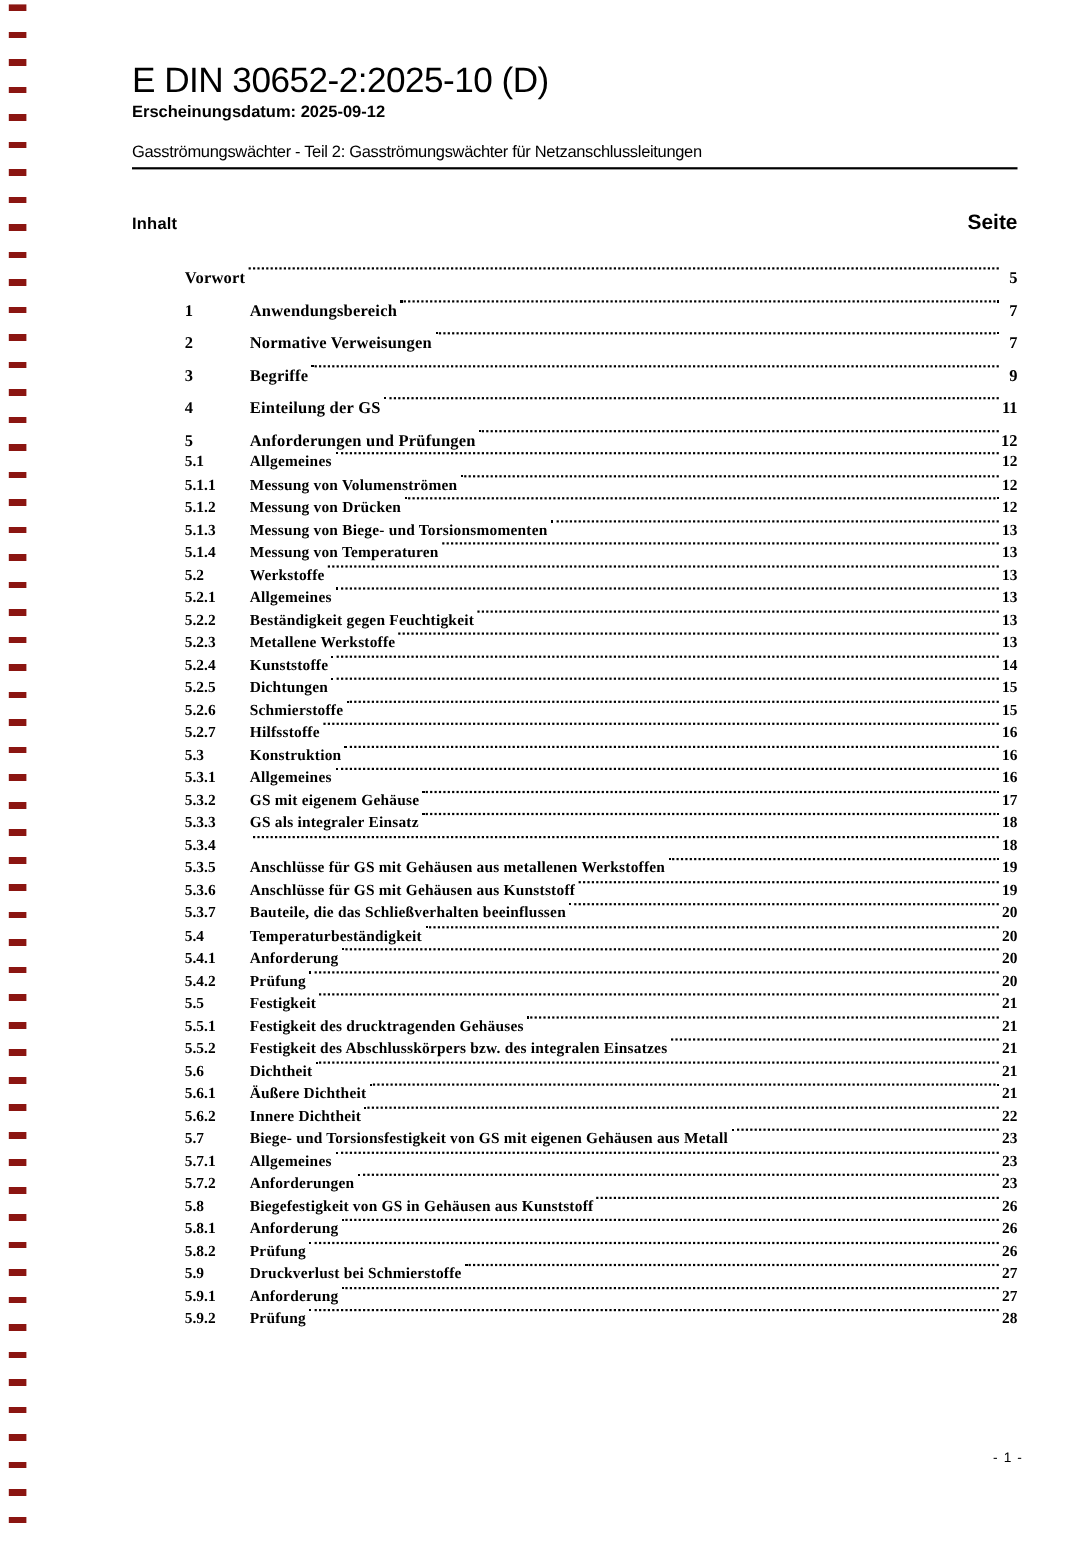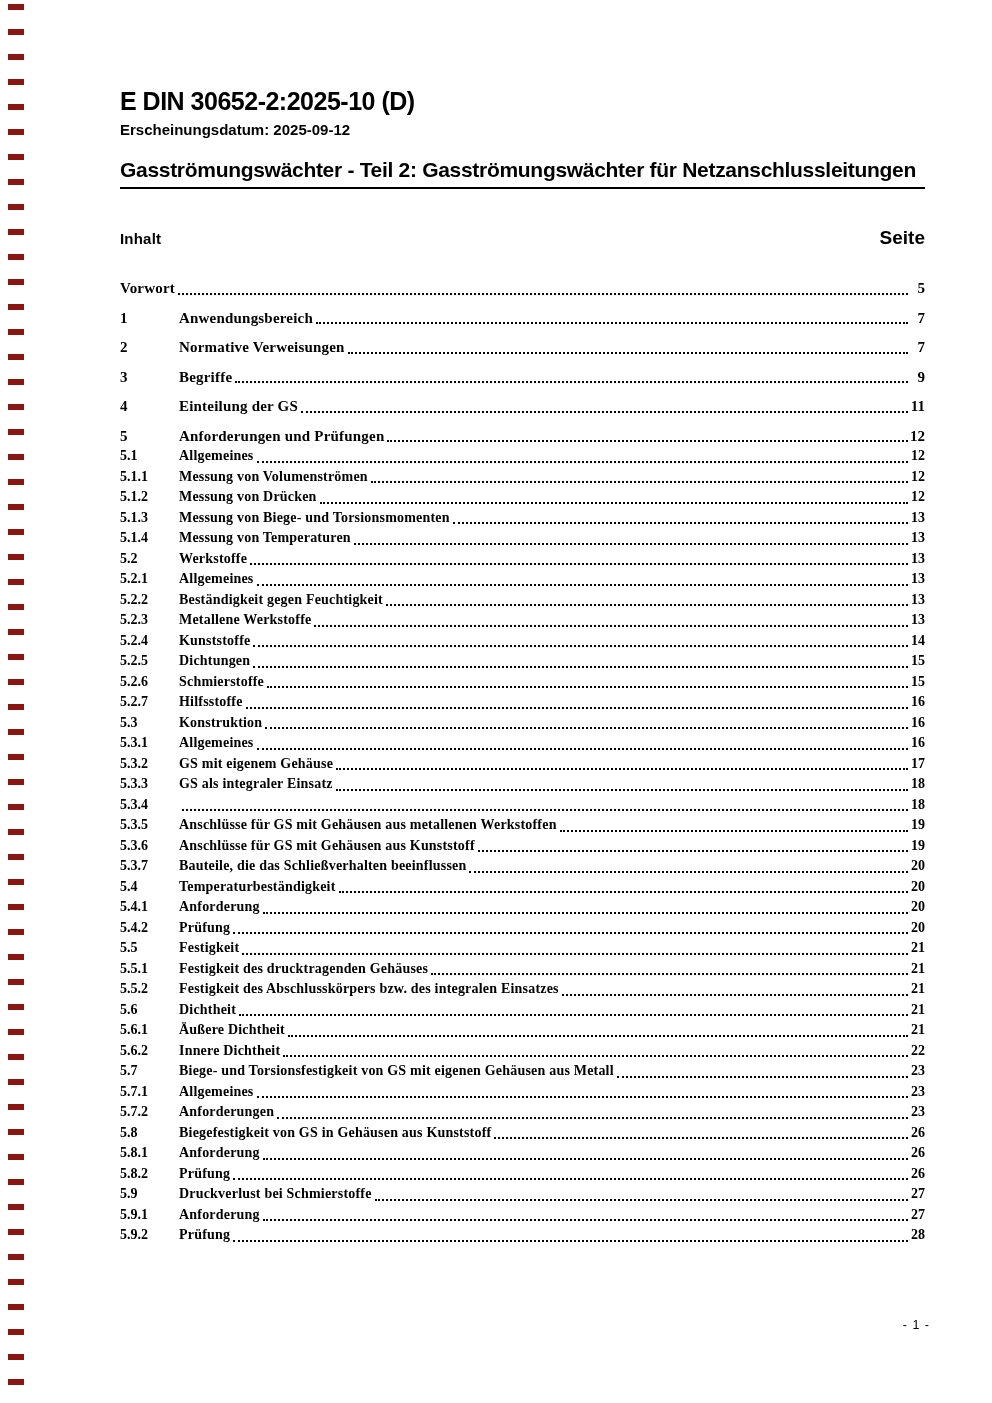--- a/index.html
+++ b/index.html
@@ -7,38 +7,38 @@
     width:992px; height:1403px; position:relative; overflow:hidden;
     background:#ffffff; color:#000000;
     font-family:"Liberation Sans", sans-serif;
   }
   .margin-marks {
     position:absolute; left:8px; top:4px; width:16px; height:1396px;
     background:repeating-linear-gradient(to bottom, #8b1511 0px, #8b1511 6px, transparent 6px, transparent 25px);
   }
   .content { position:absolute; left:120px; top:0; width:805px; }
   .doc-number {
-    margin:88px 0 0 0; font-size:25px; line-height:26px; font-weight:bold;
+    margin:60px 0 0 0; font-size:32px; line-height:26px; font-weight:normal;
     letter-spacing:-0.5px;
   }
   .pub-date { margin-top:7px; font-size:15px; font-weight:bold; }
   .doc-title {
-    margin-top:20px; font-size:21px; font-weight:bold; letter-spacing:-0.3px;
+    margin-top:20px; font-size:15px; font-weight:normal; letter-spacing:-0.3px;
     padding-bottom:5px; border-bottom:2.5px solid #000;
   }
   .toc-header { display:flex; align-items:baseline; margin-top:38px; }
   .toc-heading { font-size:15px; font-weight:bold; letter-spacing:0.2px; }
   .seite-label { margin-left:auto; font-size:19px; font-weight:bold; }
   .toc-list {
     margin-top:29px;
     font-family:"Liberation Serif", serif; font-weight:bold;
   }
   .toc-row {
-    display:flex; align-items:flex-end;
-    font-size:14px; line-height:20.5px; white-space:nowrap;
+    display:flex; align-items:flex-start;
+    font-size:14px; line-height:20.5px; white-space:nowrap;margin-left:48px;
   }
   .toc-row.lvl0 { margin-top:9px; font-size:15px; }
   .toc-row .num { flex:none; width:59px; }
   .toc-row .ttl { flex:none; letter-spacing:0.2px; }
   .toc-row .leader {
     flex:1 1 auto; min-width:12px;
     border-bottom:2px dotted #000; margin:0 2px 4px 3px;
   }
   .toc-row .pg { flex:none; min-width:15px; text-align:right; }
   .page-footer {

